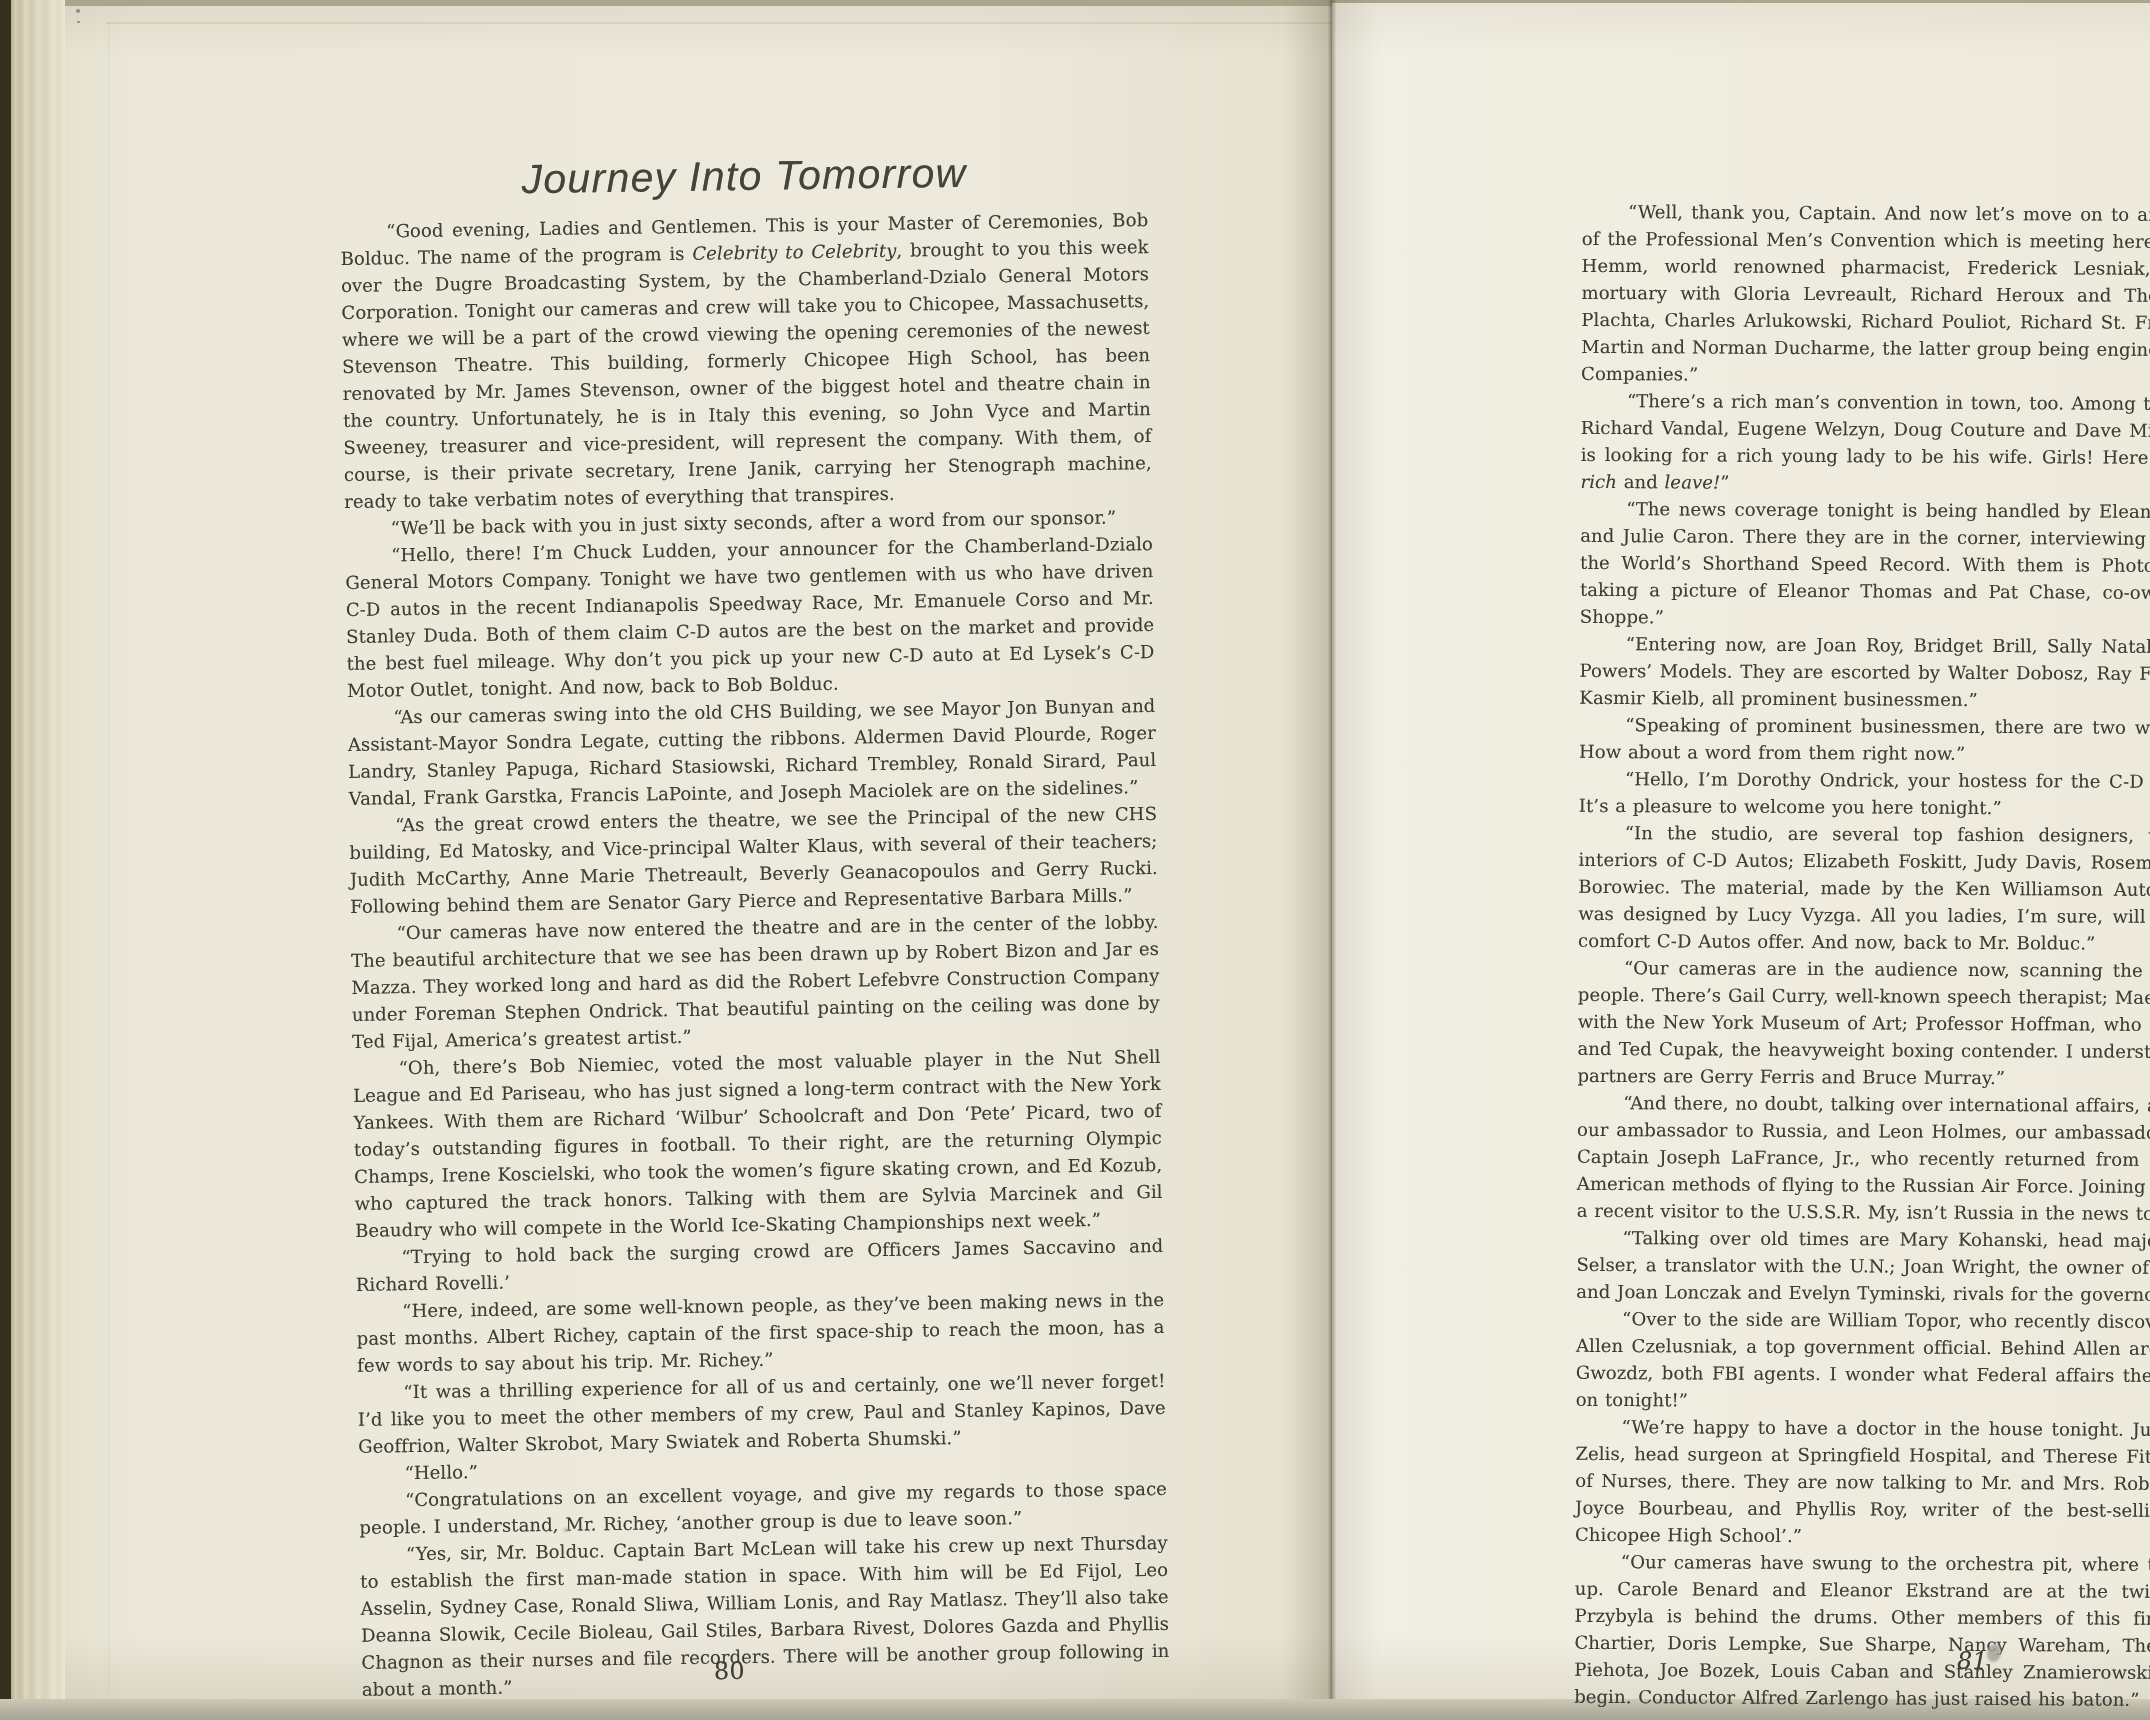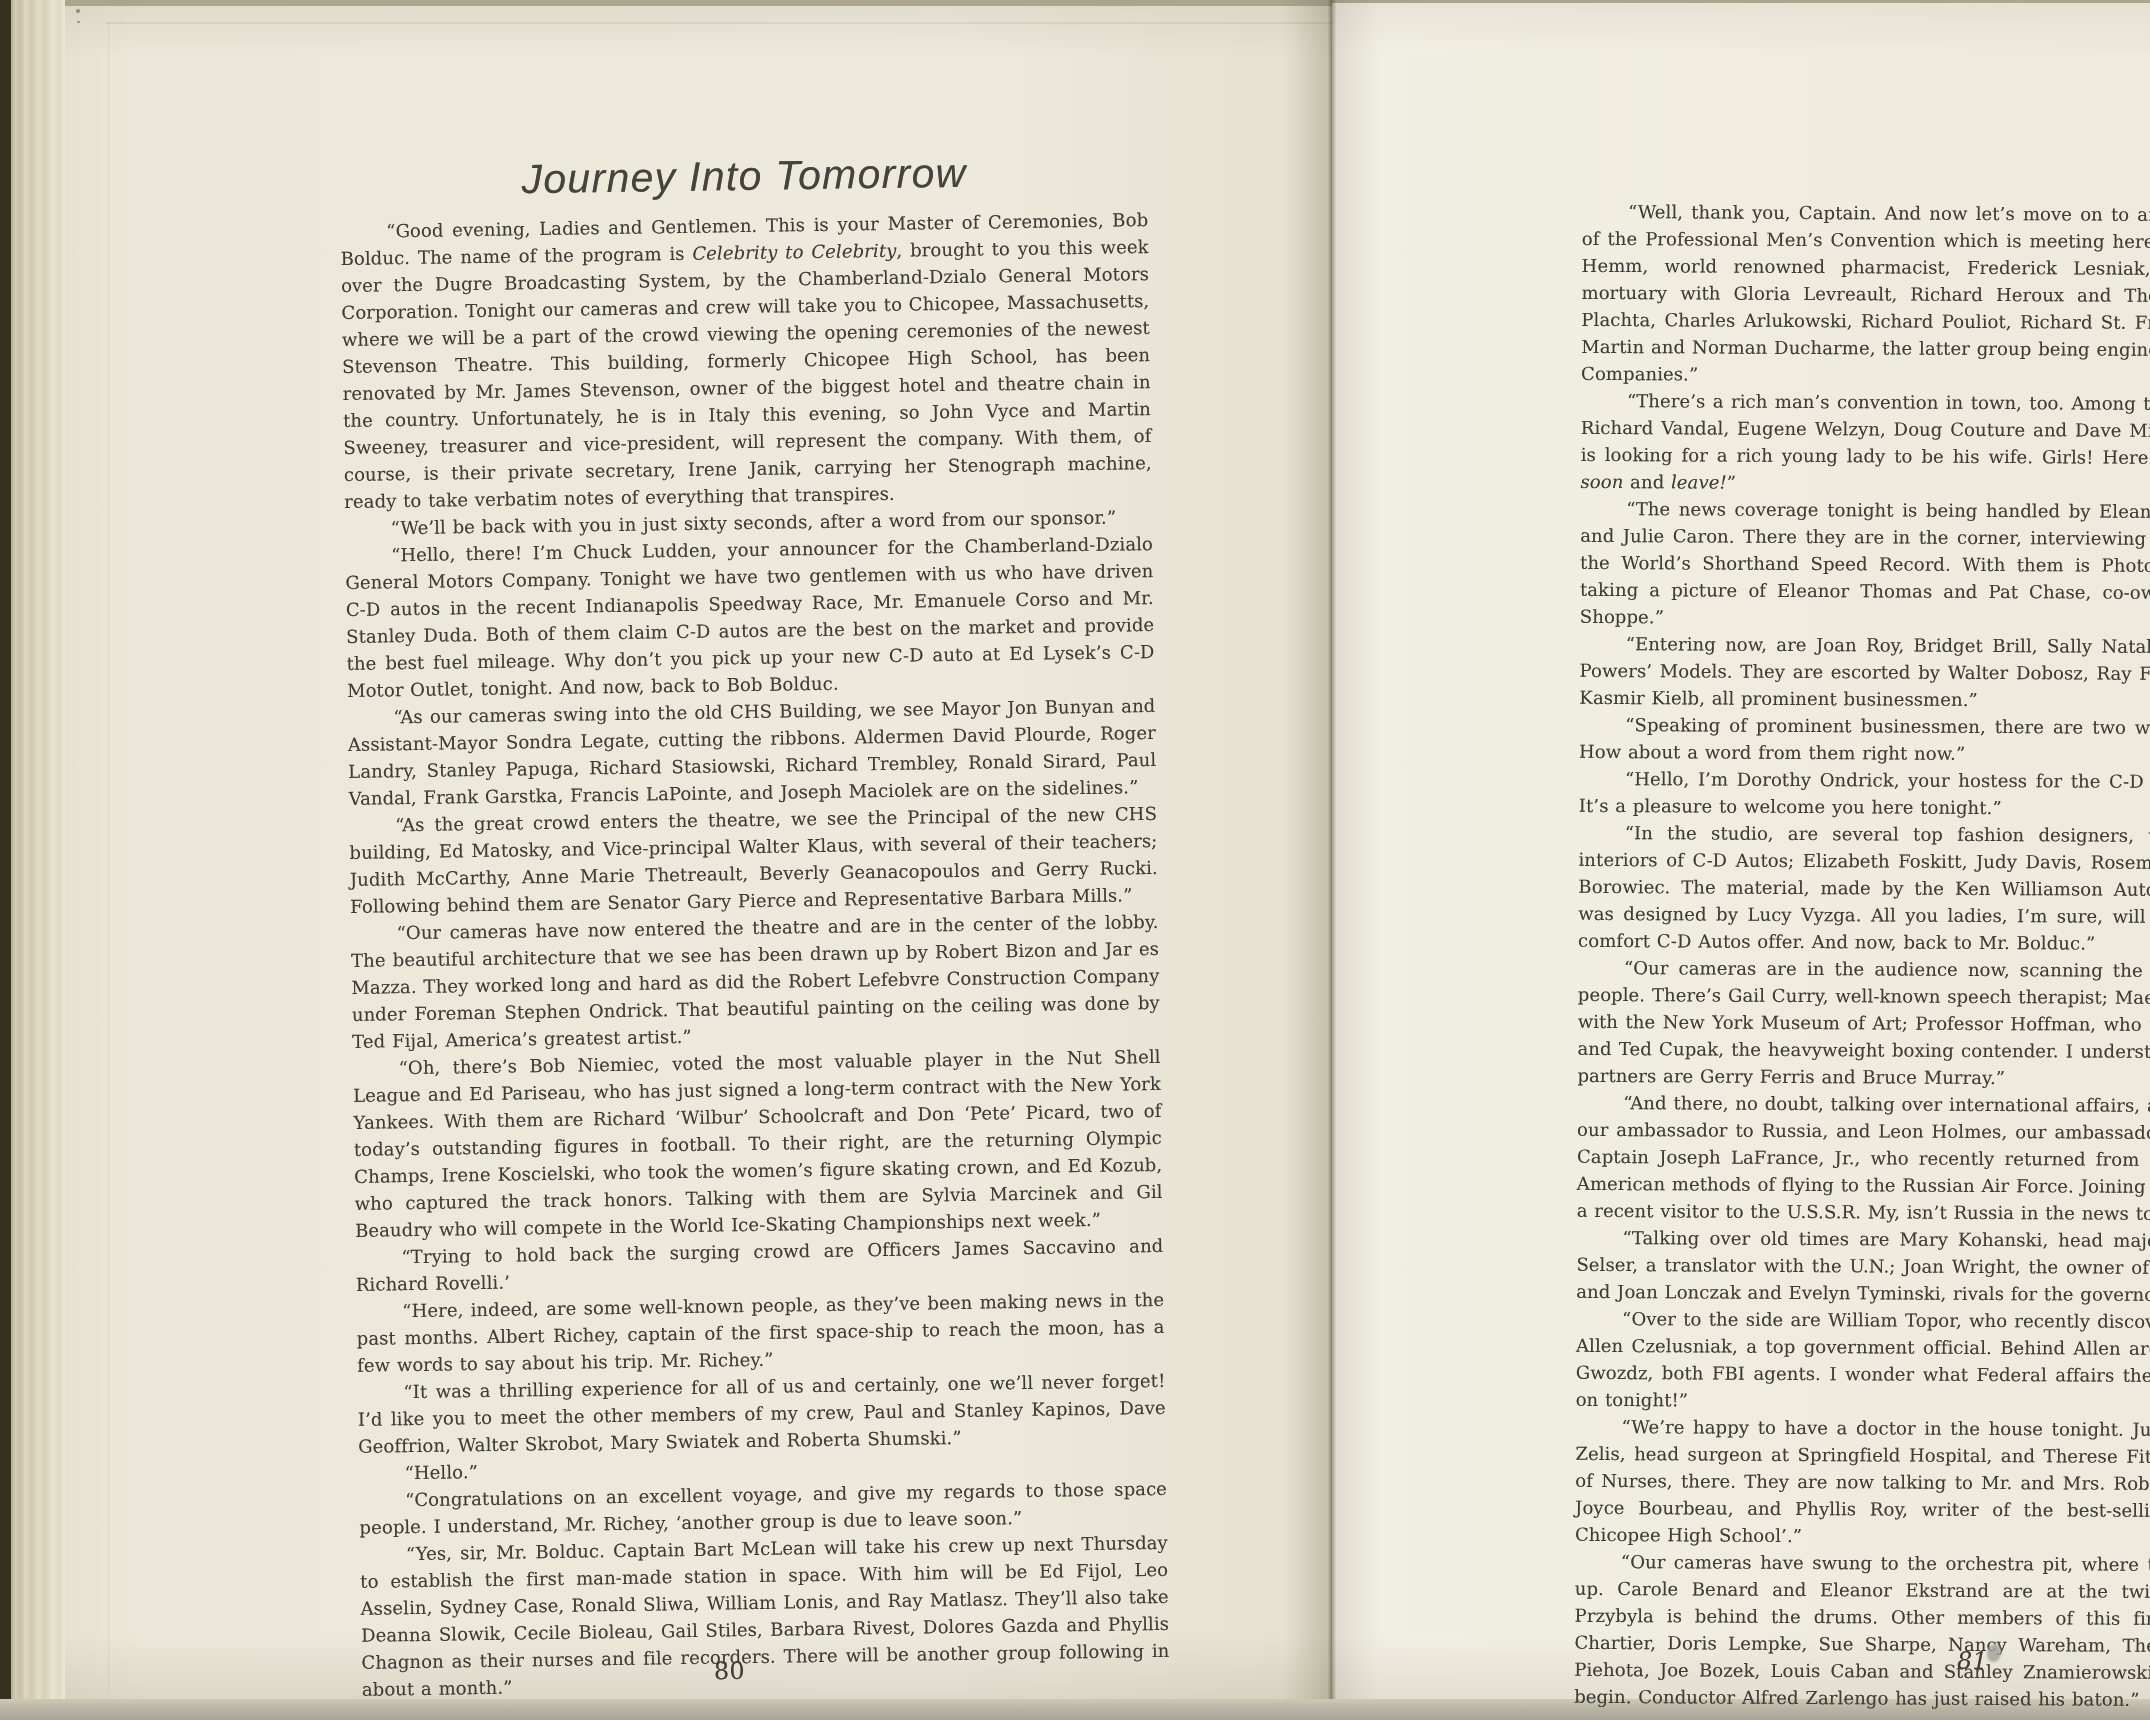--- a/index.html
+++ b/index.html
@@ -99,21 +99,21 @@
       <p><span>“Oh, there’s Bob Niemiec, voted the most valuable player in the Nut Shell League and Ed Pariseau, who has just signed a long-term contract with the New York Yankees.  With them are Richard ‘Wilbur’ Schoolcraft and Don ‘Pete’ Picard, two of today’s outstanding figures in football.  To their right, are the returning Olympic Champs, Irene Koscielski, who took the women’s figure skating crown, and Ed Kozub, who captured the track honors.  Talking with them are Sylvia Marcinek and Gil Beaudry who will compete in the World Ice-Skating Championships next week.”</span></p>
       <p><span>“Trying to hold back the surging crowd are Officers James Saccavino and Richard Rovelli.’</span></p>
       <p><span>“Here, indeed, are some well-known people, as they’ve been making news in the past months.  Albert Richey, captain of the first space-ship to reach the moon, has a few words to say about his trip.  Mr. Richey.”</span></p>
       <p><span>“It was a thrilling experience for all of us and certainly, one we’ll never forget!  I’d like you to meet the other members of my crew, Paul and Stanley Kapinos, Dave Geoffrion, Walter Skrobot, Mary Swiatek and Roberta Shumski.”</span></p>
       <p><span>“Hello.”</span></p>
       <p><span>“Congratulations on an excellent voyage, and give my regards to those space people.  I understand, Mr. Richey, ‘another group is due to leave soon.”</span></p>
       <p><span>“Yes, sir, Mr. Bolduc.  Captain Bart McLean will take his crew up next Thursday to establish the first man-made station in space.  With him will be Ed Fijol, Leo Asselin, Sydney Case, Ronald Sliwa, William Lonis, and Ray Matlasz.  They’ll also take Deanna Slowik, Cecile Bioleau, Gail Stiles, Barbara Rivest, Dolores Gazda and Phyllis Chagnon as their nurses and file recorders.  There will be another group following in about a month.”</span></p>
     </div>
   <div class="text-col right-text">
       <p><span>“Well, thank you, Captain.  And now let’s move on to another group — members of the Professional Men’s Convention which is meeting here in town.  I can see Louis Hemm, world renowned pharmacist, Frederick Lesniak, co-owner of the local mortuary with Gloria Levreault, Richard Heroux and Thomas Niziolek, Theodore Plachta, Charles Arlukowski, Richard Pouliot, Richard St. Francis, Bart Havican, Ray Martin and Norman Ducharme, the latter group being engineers with South American Companies.”</span></p>
-      <p><span>“There’s a rich man’s convention in town, too.  Among them are Frank Campbell, Richard Vandal, Eugene Welzyn, Doug Couture and Dave Michaud.  Dave, by the way, is looking for a rich young lady to be his wife.  Girls!  Here’s your chance if you are </span><em>soon</em><span> and </span><em>leave!</em><span>”</span></p>
+      <p><span>“There’s a rich man’s convention in town, too.  Among them are Frank Campbell, Richard Vandal, Eugene Welzyn, Doug Couture and Dave Michaud.  Dave, by the way, is looking for a rich young lady to be his wife.  Girls!  Here’s your chance if you are </span><em>rich</em><span> and </span><em>leave!</em><span>”</span></p>
       <p><span>“The news coverage tonight is being handled by Eleanor Monsko, Abby Murray and Julie Caron.  There they are in the corner, interviewing Cindy Kapinos, holder of the World’s Shorthand Speed Record.  With them is Photographer Bev Pomietlarz, taking a picture of Eleanor Thomas and Pat Chase, co-owners of the T-C Fashion Shoppe.”</span></p>
       <p><span>“Entering now, are Joan Roy, Bridget Brill, Sally Natale and Judy Barden, John Powers’ Models.  They are escorted by Walter Dobosz, Ray Ferris, Randy Johnson and Kasmir Kielb, all prominent businessmen.”</span></p>
       <p><span>“Speaking of prominent businessmen, there are two who sponsor our program.  How about a word from them right now.”</span></p>
       <p><span>“Hello, I’m Dorothy Ondrick, your hostess for the C-D General Motor Company.  It’s a pleasure to welcome you here tonight.”</span></p>
       <p><span>“In the studio, are several top fashion designers, who have approved the interiors of C-D Autos; Elizabeth Foskitt, Judy Davis, Rosemarie Lenker, and Dolores Borowiec.  The material, made by the Ken Williamson Auto Accessory Corporation, was designed by Lucy Vyzga.  All you ladies, I’m sure, will appreciate the luxurious comfort C-D Autos offer.  And now, back to Mr. Bolduc.”</span></p>
       <p><span>“Our cameras are in the audience now, scanning the sea of faces for familiar people.  There’s Gail Curry, well-known speech therapist; Mae Strzempek, archeologist with the New York Museum of Art; Professor Hoffman, who teaches physics at M.I.T.; and Ted Cupak, the heavyweight boxing contender.  I understand his current sparring-partners are Gerry Ferris and Bruce Murray.”</span></p>
       <p><span>“And there, no doubt, talking over international affairs, are Dorothea Babachicos, our ambassador to Russia, and Leon Holmes, our ambassador to Spain.  With them is Captain Joseph LaFrance, Jr., who recently returned from Russia, where he taught American methods of flying to the Russian Air Force.  Joining them now is Joyce Salon, a recent visitor to the U.S.S.R. My, isn’t Russia in the news tonight!”</span></p>
       <p><span>“Talking over old times are Mary Kohanski, head majorette for U.C.L.A.; Vicki Selser, a translator with the U.N.; Joan Wright, the owner of a fabulous hotel in Italy, and Joan Lonczak and Evelyn Tyminski, rivals for the governorship of Massachusetts.”</span></p>
       <p><span>“Over to the side are William Topor, who recently discovered Chico-Manium, and Allen Czelusniak, a top government official.  Behind Allen are Carol Murphy and Ron Gwozdz, both FBI agents.  I wonder what Federal affairs they are keeping their eyes on tonight!”</span></p>
       <p><span>“We’re happy to have a doctor in the house tonight.  Just walking in are Robert Zelis, head surgeon at Springfield Hospital, and Therese Fitzpatrick, Superintendent of Nurses, there.  They are now talking to Mr. and Mrs. Robert Churchill, the former Joyce Bourbeau, and Phyllis Roy, writer of the best-selling novel, ‘Memories of Chicopee High School’.”</span></p>

